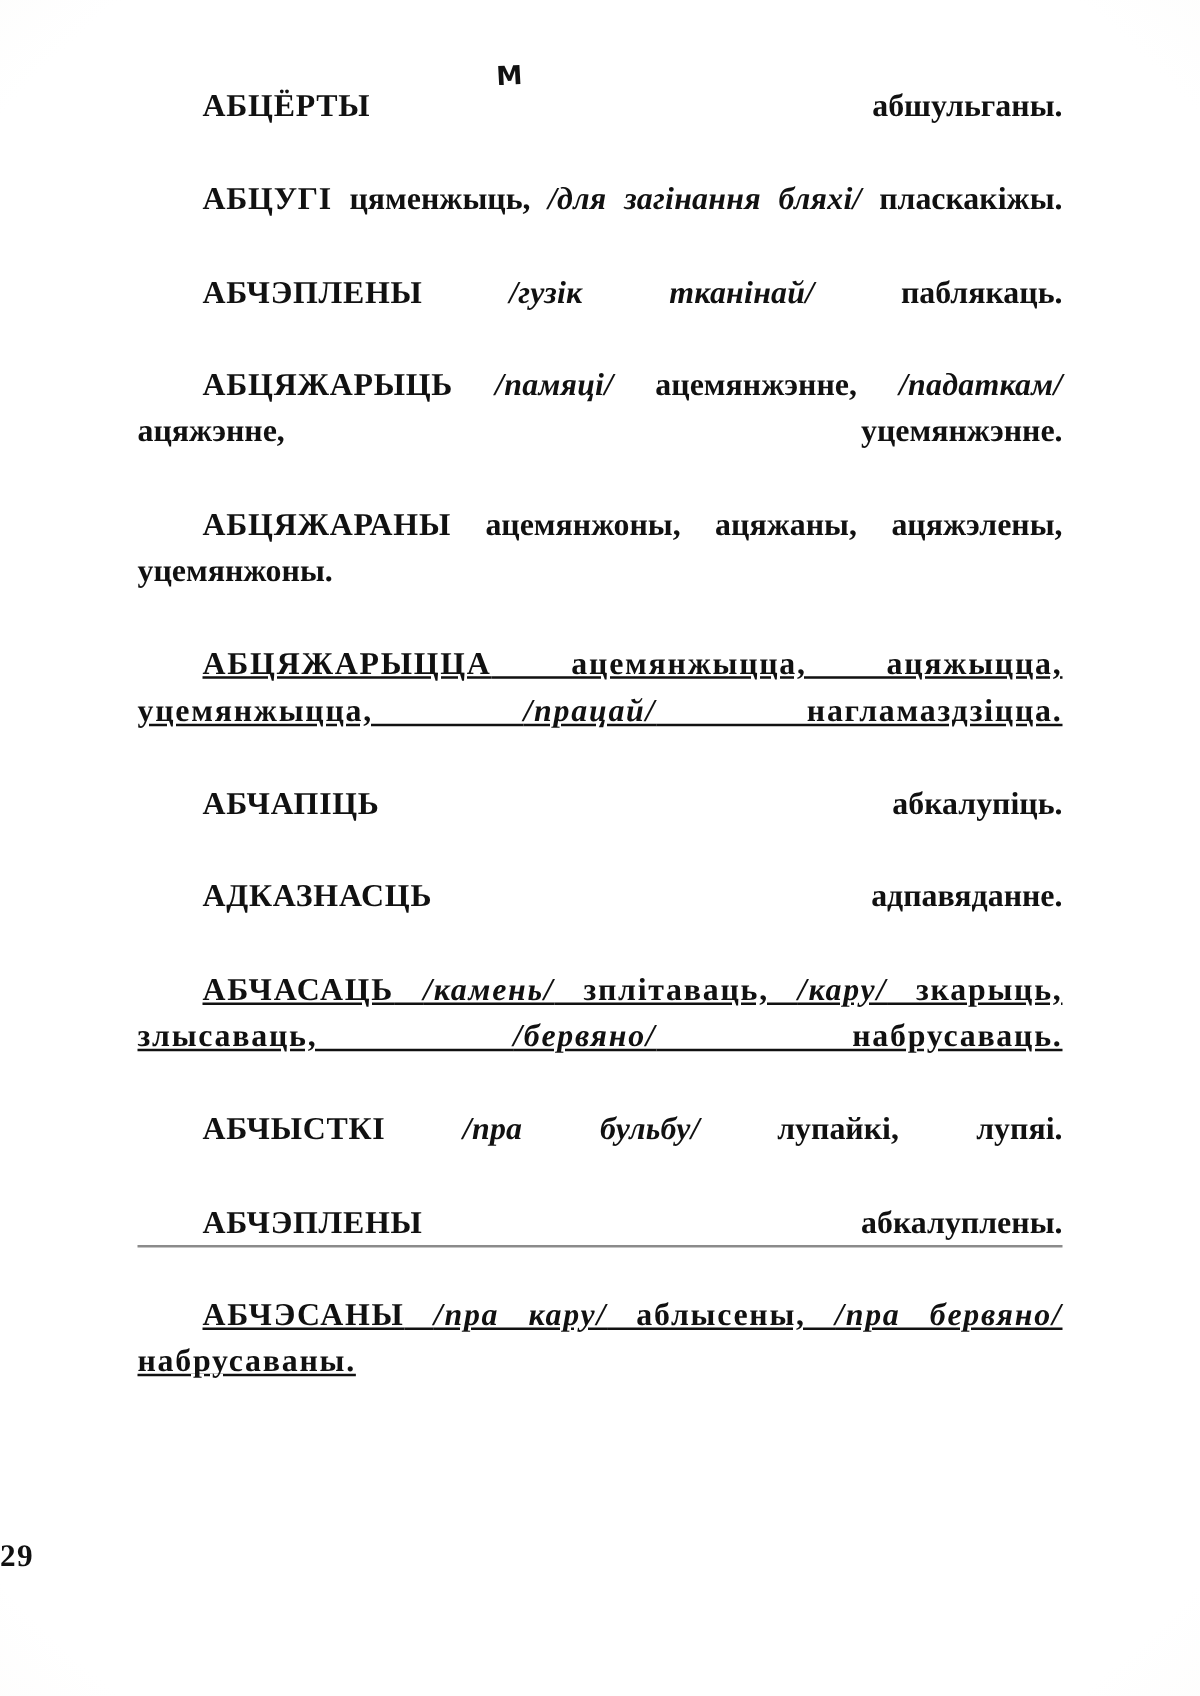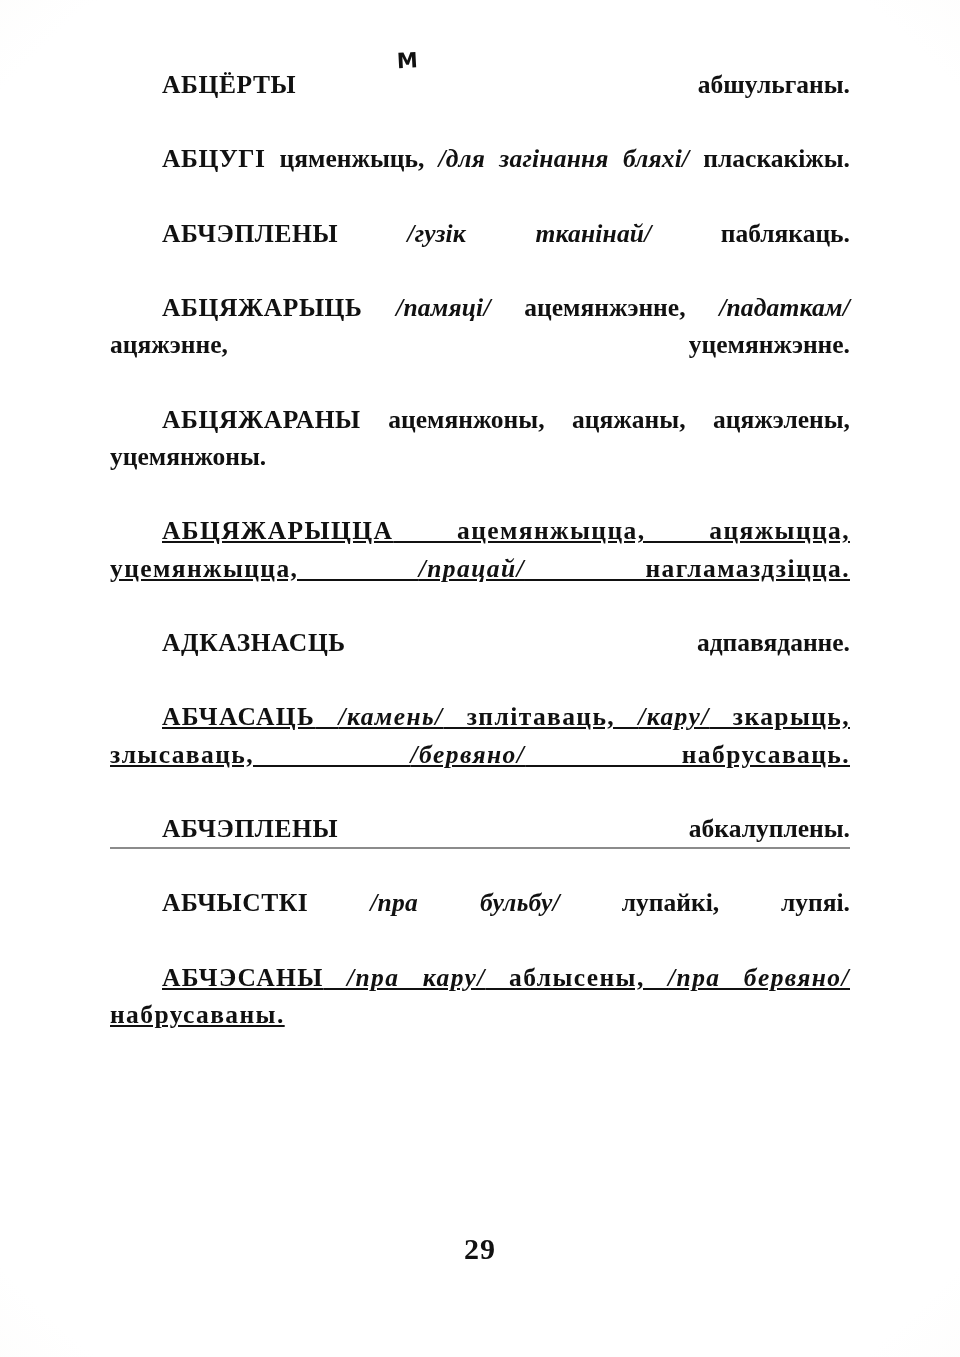--- a/index.html
+++ b/index.html
@@ -112,39 +112,40 @@
     background: #2b2b2b;
     opacity: 0.55;
     pointer-events: none;
   }
 
   .folio {
     position: absolute;
     left: 0;
     right: 0;
     top: 1232px;
-    text-align: center;
-    font-size: 30px;
+    text-align: left;
+    font-size: 25px;
     font-weight: 700;
     letter-spacing: 1px;
   }
 </style>
 </head>
 <body>
 
 <div class="paper"></div>
 
 <div class="page">
   <div class="text-column" id="entry-list">
       <p class="entry"><span class="hw">АБЦЁРТЫ</span><span class="sy"> абшульганы.</span><span class="handnote" style="left: 235px; top: -14px;">М</span></p>
       <p class="entry"><span class="hw">АБЦУГІ</span><span class="sy"> цяменжыць, </span><span class="it">/для загінання бляхі/</span><span class="sy"> пласкакіжы.</span></p>
       <p class="entry"><span class="hw">АБЧЭПЛЕНЫ</span><span class="sy"> </span><span class="it">/гузік тканінай/</span><span class="sy"> паблякаць.</span></p>
       <p class="entry"><span class="hw">АБЦЯЖАРЫЦЬ</span><span class="sy"> </span><span class="it">/памяці/</span><span class="sy"> ацемянжэнне, </span><span class="it">/падаткам/</span><span class="sy"> ацяжэнне, уцемянжэнне.</span></p>
       <p class="entry"><span class="hw">АБЦЯЖАРАНЫ</span><span class="sy"> ацемянжоны, ацяжаны, ацяжэлены, уцемянжоны.</span></p>
       <p class="entry loose"><span class="hw">АБЦЯЖАРЫЦЦА</span><span class="sy"> ацемянжыцца, ацяжыцца, уцемянжыцца, </span><span class="it">/працай/</span><span class="sy"> нагламаздзіцца.</span></p>
+      <p class="entry"><span class="hw">АБЧАПІЦЬ</span><span class="sy"> абкалупіць.</span></p>
       <p class="entry"><span class="hw">АДКАЗНАСЦЬ</span><span class="sy"> адпавяданне.</span></p>
       <p class="entry loose"><span class="hw">АБЧАСАЦЬ</span><span class="sy"> </span><span class="it">/камень/</span><span class="sy"> зплітаваць, </span><span class="it">/кару/</span><span class="sy"> зкарыць, злысаваць, </span><span class="it">/бервяно/</span><span class="sy"> набрусаваць.</span></p>
+      <p class="entry"><span class="hw">АБЧЫСТКІ</span><span class="sy"> </span><span class="it">/пра бульбу/</span><span class="sy"> лупайкі, лупяі.</span></p>
       <p class="entry struck"><span class="hw">АБЧЭПЛЕНЫ</span><span class="sy"> абкалуплены.</span><span class="strike-line"></span></p>
-      <p class="entry"><span class="hw">АБЧЫСТКІ</span><span class="sy"> </span><span class="it">/пра бульбу/</span><span class="sy"> лупайкі, лупяі.</span></p>
       <p class="entry loose"><span class="hw">АБЧЭСАНЫ</span><span class="sy"> </span><span class="it">/пра кару/</span><span class="sy"> аблысены, </span><span class="it">/пра бервяно/</span><span class="sy"> набрусаваны.</span></p>
     </div>
   <div class="folio">29</div>
 </div>
 
 </body></html>

